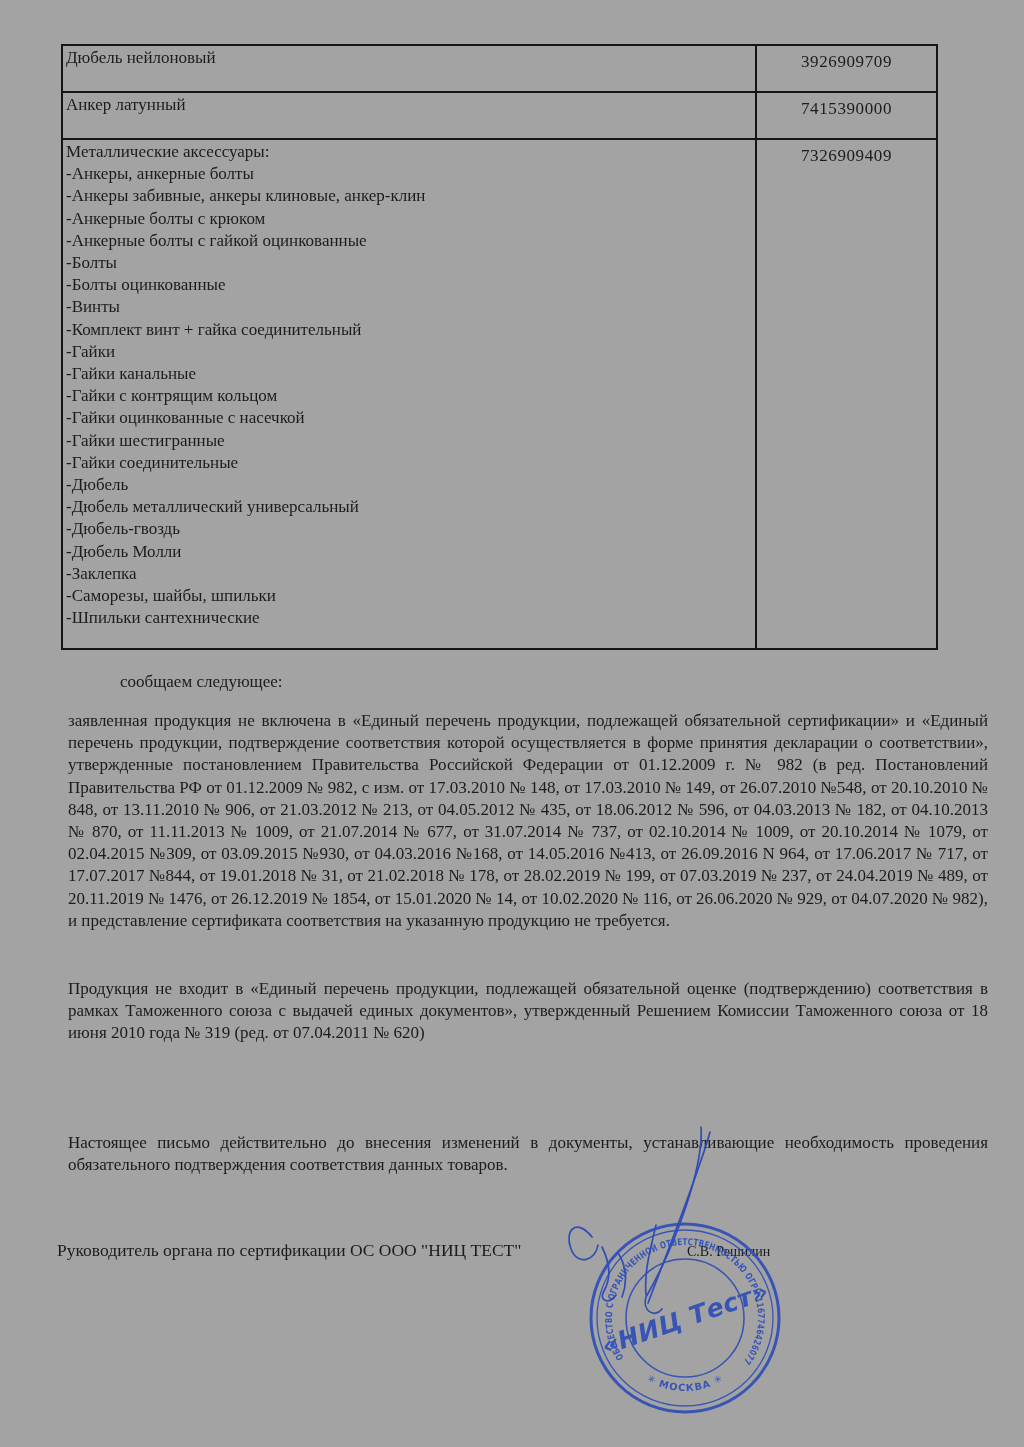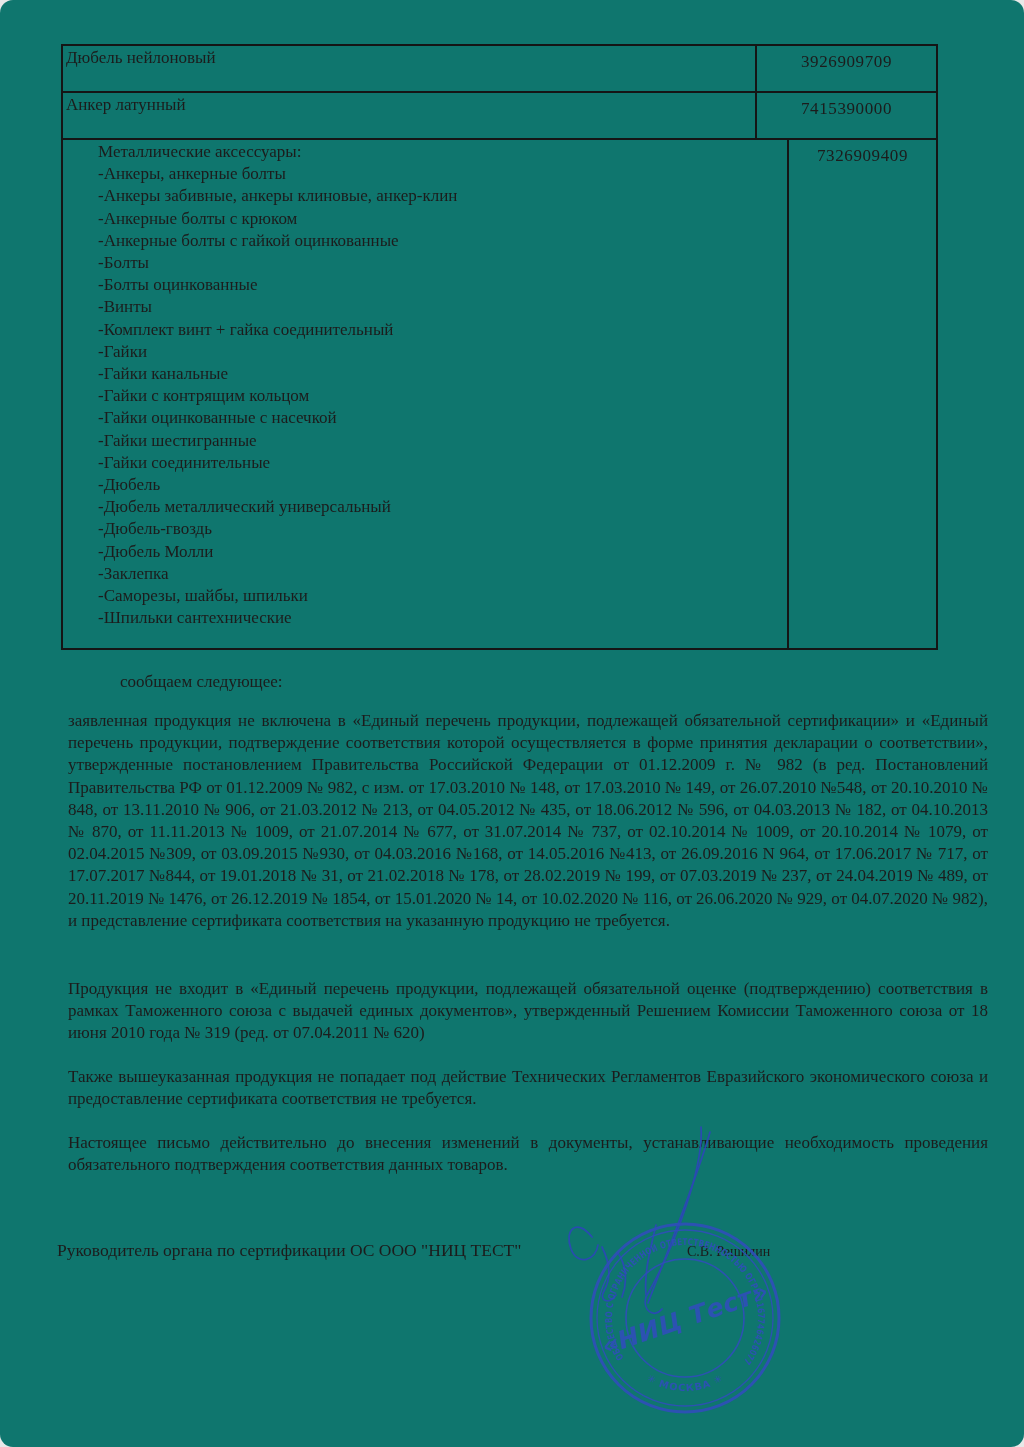--- a/index.html
+++ b/index.html
@@ -1,37 +1,36 @@
 <!DOCTYPE html>
 <html><head>
 <meta charset="utf-8">
 <style>
   * { margin: 0; padding: 0; box-sizing: border-box; }
   html, body { background: #e8e8e8; }
   .page {
     position: relative;
     width: 1024px;
     height: 1447px;
-    background: #0f766e;
+    background: #a3a3a3;
     font-family: "Liberation Serif", "DejaVu Serif", serif;
     color: #1c1c1c;
     overflow: hidden;
-    border-radius: 13px;
   }
   
   .doc-table {
     position: absolute;
     left: 61px; top: 44px;
     width: 877px; height: 606px;
     border: 2px solid #151515;
     display: flex;
     flex-direction: column;
   }
   .trow { display: flex; border-bottom: 2px solid #151515; }
-  .trow:last-child { border-bottom: none; flex: 1; padding-left: 32px; }
+  .trow:last-child { border-bottom: none; flex: 1; }
   .trow .c-name {
     width: 692px;
     padding: 1px 6px 0 3px;
     font-size: 17px;
     line-height: 22.2px;
   }
   .trow .c-code {
     flex: 1;
     border-left: 2px solid #151515;
     text-align: center;
@@ -144,21 +143,20 @@
             <div class="list-line">-Шпильки сантехнические</div>
           </div>
       </div>
       <div class="c-code">7326909409</div>
     </div>
   </div>
 
   <div class="intro">сообщаем следующее:</div>
   <p class="para p1">заявленная продукция не включена в «Единый перечень продукции, подлежащей обязательной сертификации» и «Единый перечень продукции, подтверждение соответствия которой осуществляется в форме принятия декларации о соответствии», утвержденные постановлением Правительства Российской Федерации от 01.12.2009 г. № 982 (в ред. Постановлений Правительства РФ от 01.12.2009 № 982, с изм. от 17.03.2010 № 148, от 17.03.2010 № 149, от 26.07.2010 №548, от 20.10.2010 № 848, от 13.11.2010 № 906, от 21.03.2012 № 213, от 04.05.2012 № 435, от 18.06.2012 № 596, от 04.03.2013 № 182, от 04.10.2013 № 870, от 11.11.2013 № 1009, от 21.07.2014 № 677, от 31.07.2014 № 737, от 02.10.2014 № 1009, от 20.10.2014 № 1079, от 02.04.2015 №309, от 03.09.2015 №930, от 04.03.2016 №168, от 14.05.2016 №413, от 26.09.2016 N 964, от 17.06.2017 № 717, от 17.07.2017 №844, от 19.01.2018 № 31, от 21.02.2018 № 178, от 28.02.2019 № 199, от 07.03.2019 № 237, от 24.04.2019 № 489, от 20.11.2019 № 1476, от 26.12.2019 № 1854, от 15.01.2020 № 14, от 10.02.2020 № 116, от 26.06.2020 № 929, от 04.07.2020 № 982), и представление сертификата соответствия на указанную продукцию не требуется.</p>
   <p class="para p2">Продукция не входит в «Единый перечень продукции, подлежащей обязательной оценке (подтверждению) соответствия в рамках Таможенного союза с выдачей единых документов», утвержденный Решением Комиссии Таможенного союза от 18 июня 2010 года № 319 (ред. от 07.04.2011 № 620)</p>
-  <p class="para p3">Также вышеуказанная продукция не попадает под действие Технических Регламентов Евразийского экономического союза и предоставление сертификата соответствия не требуется.</p>
   <p class="para p4">Настоящее письмо действительно до внесения изменений в документы, устанавливающие необходимость проведения обязательного подтверждения соответствия данных товаров.</p>
 
   <div class="sig-role">Руководитель органа по сертификации ОС ООО "НИЦ ТЕСТ"</div>
   <div class="sig-name">С.В. Решилин</div>
 
   <svg class="signature-svg" viewBox="0 0 230 235" xmlns="http://www.w3.org/2000/svg">
     <g fill="none" stroke="#2b49b5" stroke-width="1.7" stroke-linecap="round" opacity="0.95">
       <path d="M 152 27 C 140 70, 112 140, 90 198"></path>
       <path d="M 143 22 C 146 60, 118 140, 88 192 C 84 205, 96 214, 104 204"></path>
       <path d="M 34 132 C 18 112, 6 126, 13 144 C 20 162, 38 155, 40 140"></path>

